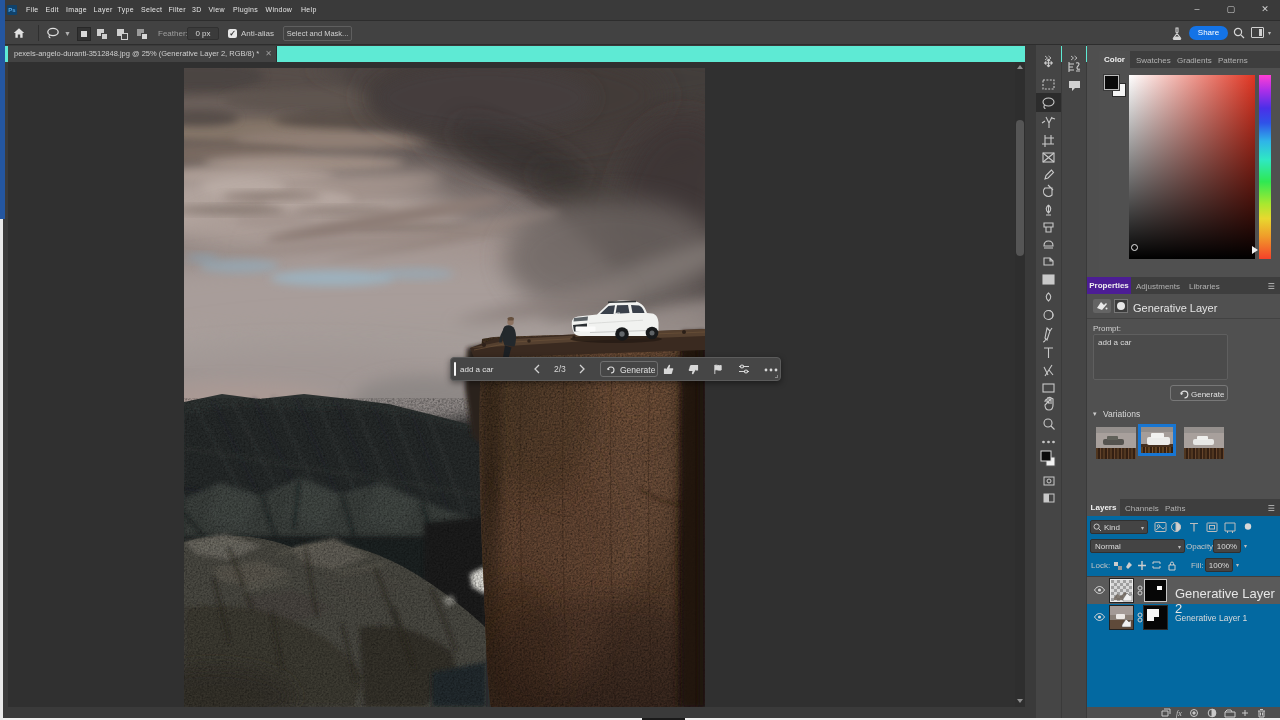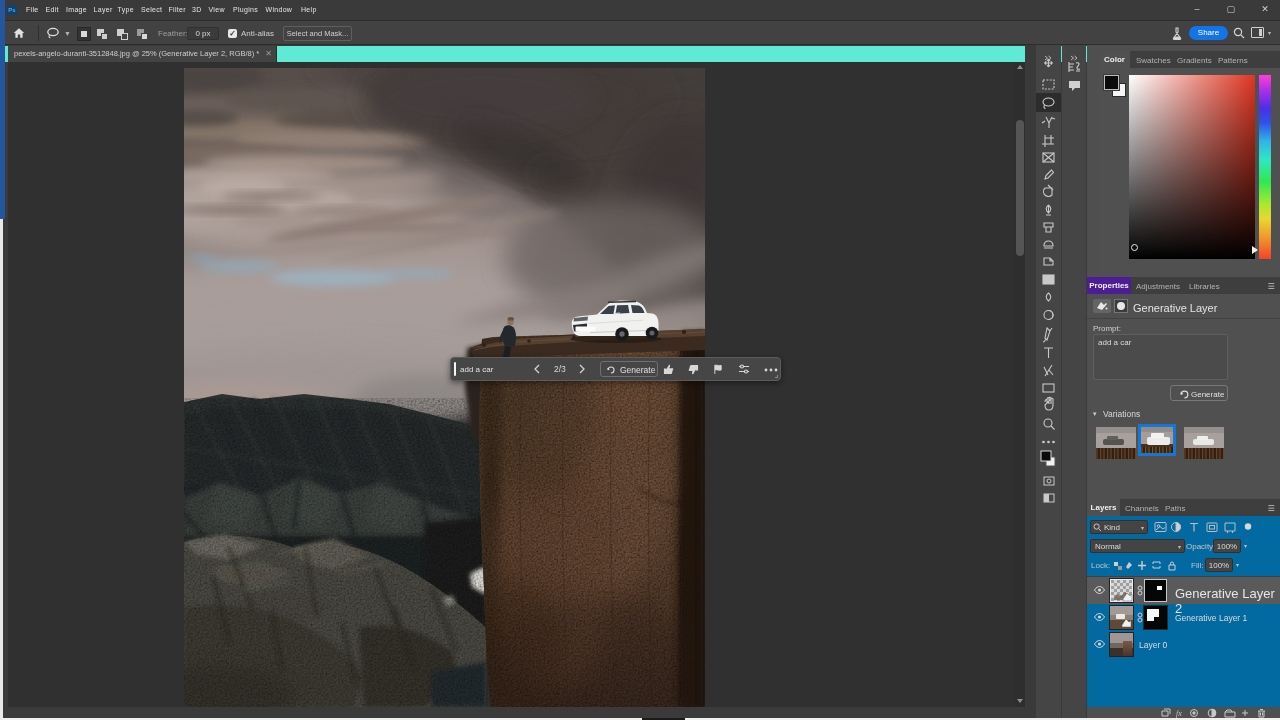--- a/index.html
+++ b/index.html
@@ -572,30 +572,20 @@
           <svg class="abs" style="left:50px;top:8px;" width="6" height="11" viewBox="0 0 6 11">
               <circle cx="3" cy="3" r="2" fill="none" stroke="#cfcfcf" stroke-width="1"></circle>
               <circle cx="3" cy="8" r="2" fill="none" stroke="#cfcfcf" stroke-width="1"></circle>
             </svg>
           <div class="abs" style="left:57px;top:2px;width:23px;height:23px;background:#060606;outline:1px solid #2a2a2a;">
             <div class="abs" style="left:3px;top:3px;width:12px;height:8px;background:#f6f6f6;"></div>
             <div class="abs" style="left:3px;top:11px;width:7px;height:4px;background:#f6f6f6;"></div>
           </div>
           <span class="abs" style="left:88px;top:9px;font-size:8.5px;color:#dcdcdc;">Generative Layer 1</span>
         </div>
-        <div class="abs" style="left:0;top:115px;width:193px;height:27px;">
-          <svg class="abs" style="left:7px;top:9px;" width="11" height="8" viewBox="0 0 11 8">
-              <path d="M0.5 4 C2 1.5 4 0.5 5.5 0.5 C7 0.5 9 1.5 10.5 4 C9 6.5 7 7.5 5.5 7.5 C4 7.5 2 6.5 0.5 4 Z" fill="none" stroke="#d8d8d8" stroke-width="1"></path>
-              <circle cx="5.5" cy="4" r="1.6" fill="#d8d8d8"></circle>
-            </svg>
-          <div class="abs" style="left:23px;top:2px;width:23px;height:23px;outline:1px solid #222;background:linear-gradient(180deg,#9e9694 0 45%,#6e665f 45% 65%,#3c3029 65% 100%);">
-            <div class="abs" style="left:13px;top:8px;width:9px;height:15px;background:linear-gradient(180deg,#7a5a44,#4a332a);"></div>
-          </div>
-          <span class="abs" style="left:52px;top:9px;font-size:8.5px;color:#dcdcdc;">Layer 0</span>
-        </div>
       </div>
     </div>
 
     <svg class="abs" style="left:73px;top:663px;" width="120" height="10" viewBox="0 0 120 10">
       <g stroke="#c8c8c8" fill="none" stroke-width="1">
         <path d="M2 3 H8 M2 3 V8 H8 V3 M4 1 H10 V6"></path>
         <text x="16" y="8" fill="#c8c8c8" stroke="none" font-size="8" font-style="italic" font-family="Liberation Serif">fx</text>
         <circle cx="34" cy="5" r="3.5"></circle>
           <circle cx="34" cy="5" r="1.2" fill="#c8c8c8"></circle>
         <circle cx="52" cy="5" r="3.8"></circle>

